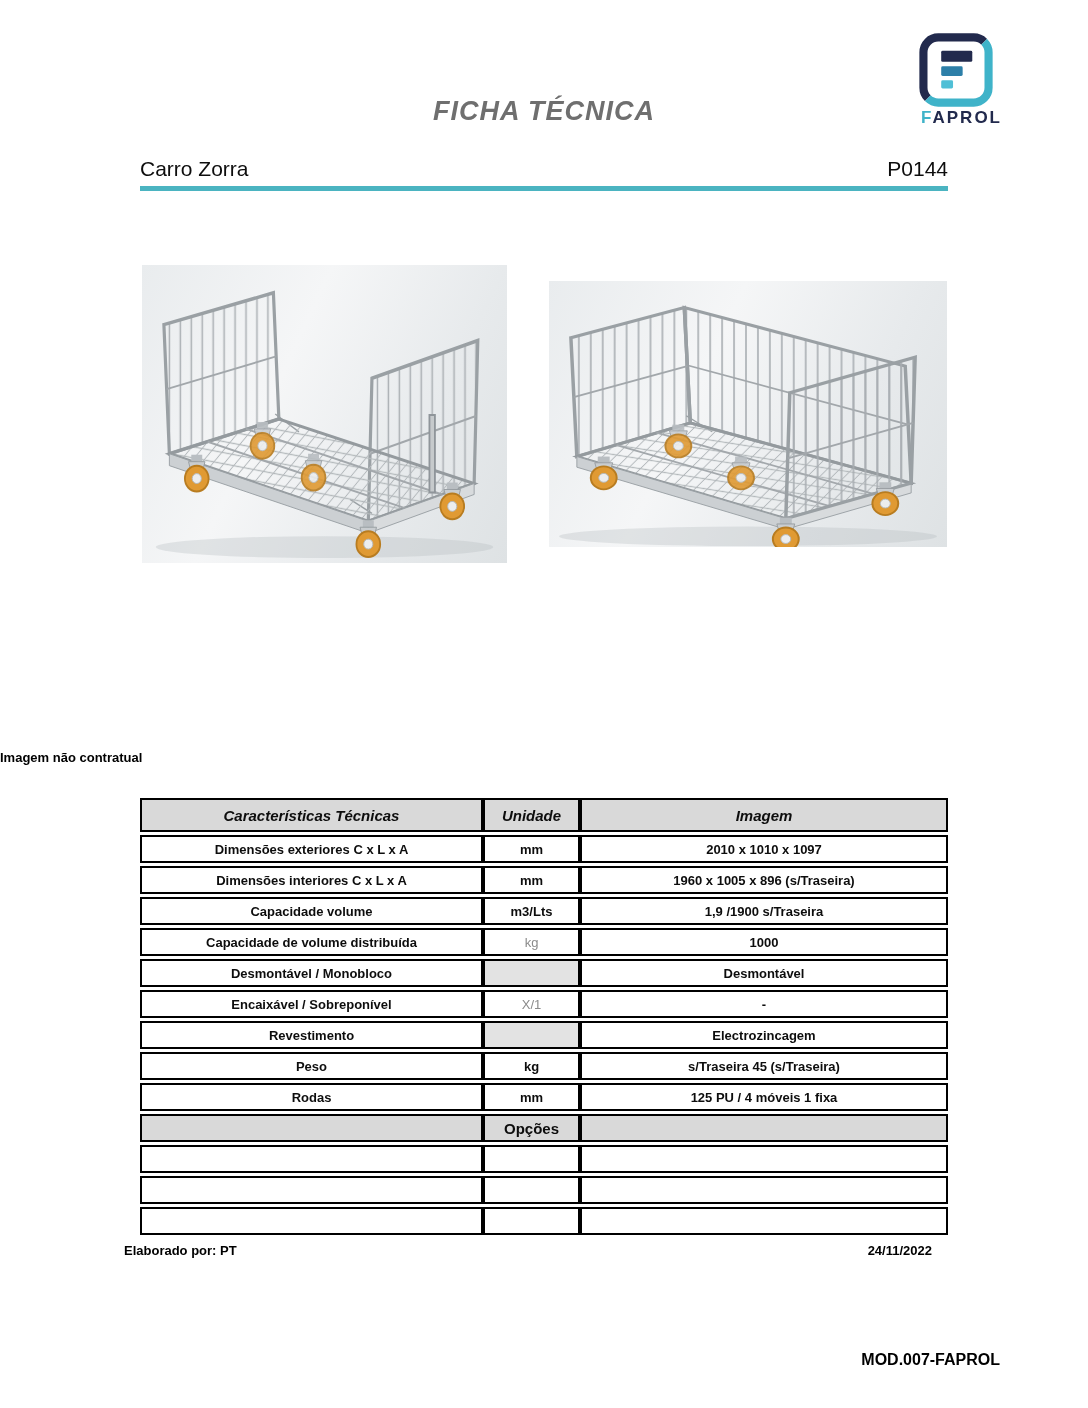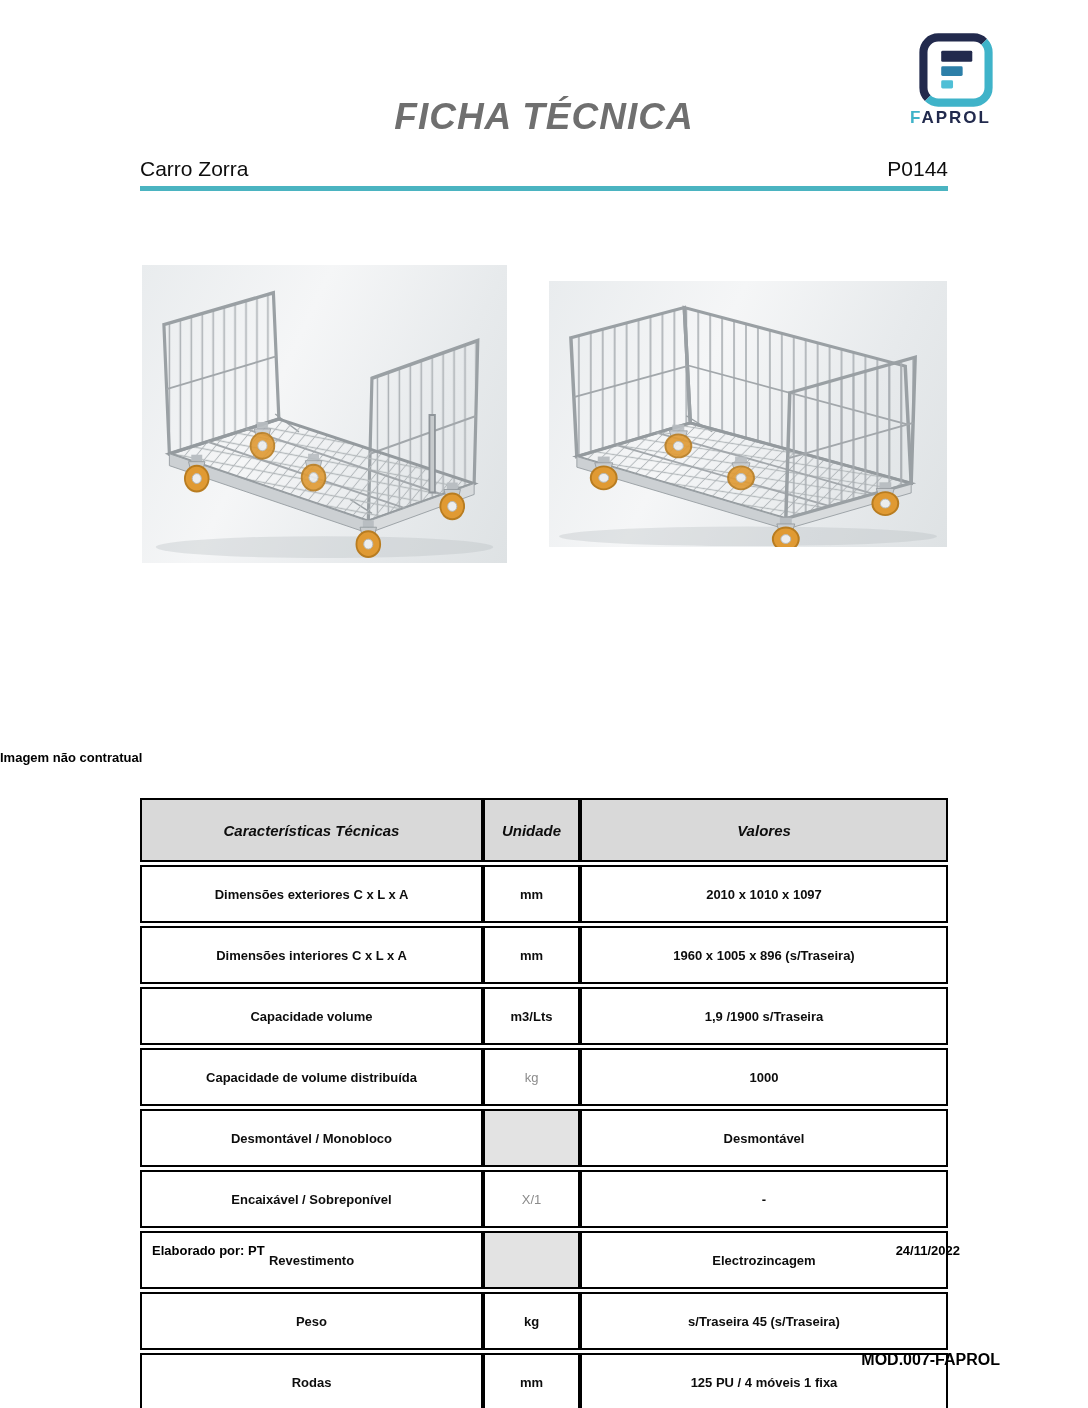--- a/index.html
+++ b/index.html
@@ -2,23 +2,23 @@
 <html><head>
 <meta charset="utf-8">
 <style>
   html,body{margin:0;padding:0;}
   body{
     width:1088px;height:1408px;background:#ffffff;position:relative;
     font-family:"Liberation Sans",sans-serif;color:#111;
   }
   .page-title{
     position:absolute;top:96px;left:0;width:1088px;text-align:center;
-    font-size:37px;font-weight:bold;font-style:italic;color:#6f6f6f;letter-spacing:1px;
-  }
-  .logo{position:absolute;top:33px;right:86px;width:92px;text-align:left;}
+    font-size:27px;font-weight:bold;font-style:italic;color:#6f6f6f;letter-spacing:1px;
+  }
+  .logo{position:absolute;top:33px;right:86px;width:92px;text-align:right;}
   .logo svg{display:block;margin:0 auto;}
   .logo-text{font-size:17px;font-weight:bold;letter-spacing:2px;color:#222a4d;margin-top:1px;}
   .logo-text .lf{color:#3fb3c9;}
   .prodline{
     position:absolute;top:157px;left:140px;width:808px;
     display:flex;justify-content:space-between;align-items:flex-end;
     font-size:21px;font-weight:normal;color:#0d0d0d;
   }
   .accent-rule{position:absolute;top:186px;left:140px;width:808px;height:5px;background:#4bb4c1;}
   .imgbox{
@@ -30,33 +30,33 @@
   #imgbox-right{top:281px;left:549px;width:398px;height:266px;}
   .img-note{
     position:absolute;top:750px;left:0;width:1088px;text-align:left;
     font-size:13px;font-weight:bold;color:#000;
   }
   table.spec{
     position:absolute;top:795px;left:140px;width:808px;
     border-collapse:separate;border-spacing:0 3px;table-layout:fixed;
   }
   table.spec td{
-    border:2px solid #000;background:#fff;height:18px;padding:18px 4px;
+    border:2px solid #000;background:#fff;height:18px;padding:3px 4px;
     text-align:center;vertical-align:middle;font-size:13px;font-weight:bold;color:#0d0d0d;
     overflow:hidden;white-space:nowrap;
   }
   table.spec tr.head td{
     background:#d9d9d9;font-size:15px;font-style:italic;height:24px;
   }
   table.spec td.muted{color:#8b8b8b;font-weight:normal;}
   table.spec td.shaded{background:#e3e3e3;}
   table.spec tr.opcoes td{background:#d9d9d9;}
   table.spec tr.opcoes td.opt{font-size:15px;}
   .foot-row{
-    position:absolute;top:1243px;left:152px;width:808px;
+    position:absolute;top:1243px;left:124px;width:808px;
     display:flex;justify-content:space-between;
     font-size:13px;font-weight:bold;color:#000;
   }
   .doc-code{
     position:absolute;top:1351px;right:88px;
     font-size:16px;font-weight:bold;color:#000;
   }
 </style>
 </head>
 <body>
@@ -206,21 +206,21 @@
 <table class="spec">
   <colgroup>
       <col style="width:343px">
       <col style="width:97px">
       <col style="width:368px">
     </colgroup>
   <tbody>
       <tr class="head">
     <td>Características Técnicas</td>
     <td>Unidade</td>
-    <td>Valores</td>
+    <td>Imagem</td>
   </tr>
   <tr>
     <td>Dimensões exteriores C x L x A</td>
     <td>mm</td>
     <td>2010 x 1010 x 1097</td>
   </tr>
   <tr>
     <td>Dimensões interiores C x L x A</td>
     <td>mm</td>
     <td>1960 x 1005 x 896 (s/Traseira)</td>

